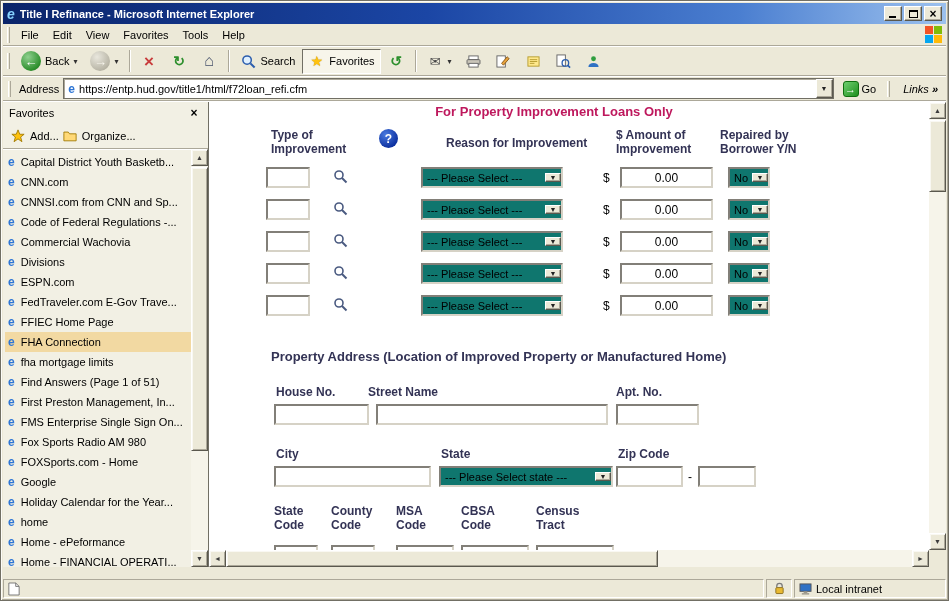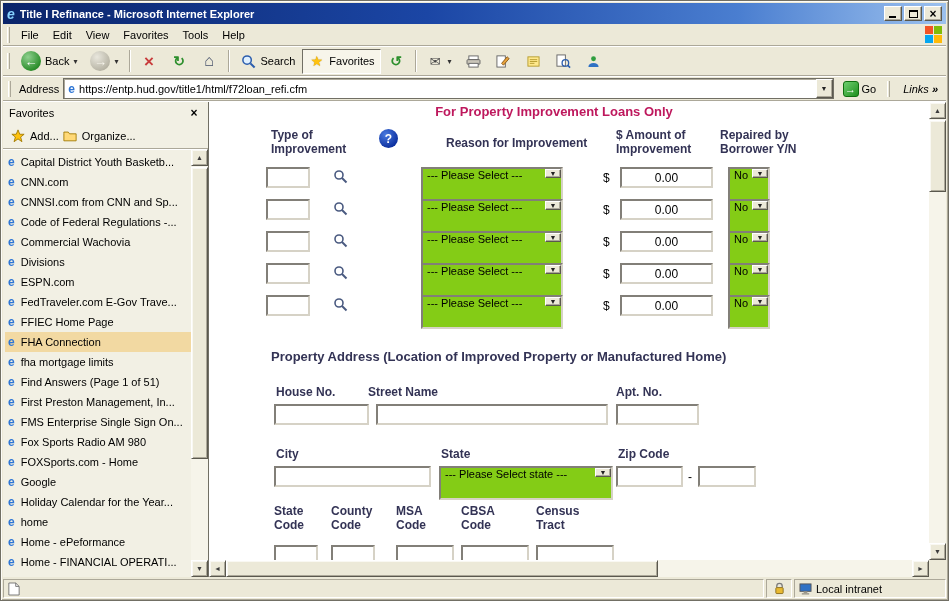--- a/index.html
+++ b/index.html
@@ -98,33 +98,33 @@
   .vscroll{position:absolute;top:0;right:0;bottom:17px;width:17px;display:flex;flex-direction:column;}
   .hscroll{position:absolute;left:0;bottom:0;right:17px;height:17px;display:flex;}
   .corner{position:absolute;right:0;bottom:0;width:17px;height:17px;background:#ece9d8;}
 
   .ftitle{position:absolute;left:0;right:30px;top:2px;text-align:center;font-weight:bold;font-size:13px;color:#be185d;}
   .flabel{position:absolute;font-weight:bold;font-size:12px;color:#333355;line-height:14px;}
   .helpball{position:absolute;left:170px;top:27px;width:19px;height:19px;border-radius:50%;
     background:radial-gradient(circle at 35% 30%,#4a7ae0,#0b2f9e 75%);color:#fff;font-weight:bold;
     display:flex;align-items:center;justify-content:center;font-size:12px;}
   .field{position:absolute;height:21px;border:2px inset #d6d2c6;background:#fff;font-family:inherit;font-size:12px;padding:0 2px;}
-  .sel{position:absolute;height:34px;display:flex;background:#84cc16;border:2px inset #d6d2c6;align-items:flex-start;}
+  .sel{position:absolute;height:21px;display:flex;background:#0f766e;border:2px inset #d6d2c6;align-items:center;}
   .sel .txt{flex:1;display:flex;align-items:center;padding-left:4px;font-size:11px;white-space:nowrap;overflow:hidden;}
   .sel .va{flex:0 0 16px;display:flex;align-items:center;justify-content:center;background:#ece9d8;
     border:1px solid;border-color:#fff #5a584e #5a584e #fff;box-shadow:inset -1px -1px 0 #aca899;font-size:7px;color:#222;}
   .imp-row{position:absolute;left:0;right:0;height:22px;}
   .imp-row .field,.imp-row .sel{top:0;}
   .mag{position:absolute;left:124px;top:2px;width:16px;height:16px;}
   .dollar{position:absolute;left:394px;top:4px;font-size:12px;}
   .dash{position:absolute;font-size:12px;}
   .amount-input{text-align:center;}
 
   
-  .statusbar{flex:0 0 21px;display:flex;align-items:center;gap:2px;padding-top:2px;}
+  .statusbar{flex:0 0 21px;display:flex;align-items:center;gap:2px;padding-top:12px;}
   .scell{height:19px;border:1px solid;border-color:#aca899 #fff #fff #aca899;display:flex;align-items:center;padding:0 4px;gap:4px;background:#ece9d8;}
   .scell.main{flex:1;}
   .scell.lock{flex:0 0 26px;justify-content:center;}
   .scell.zone{flex:0 0 152px;}
 </style>
 </head>
 <body>
 
 <div class="window">
 

